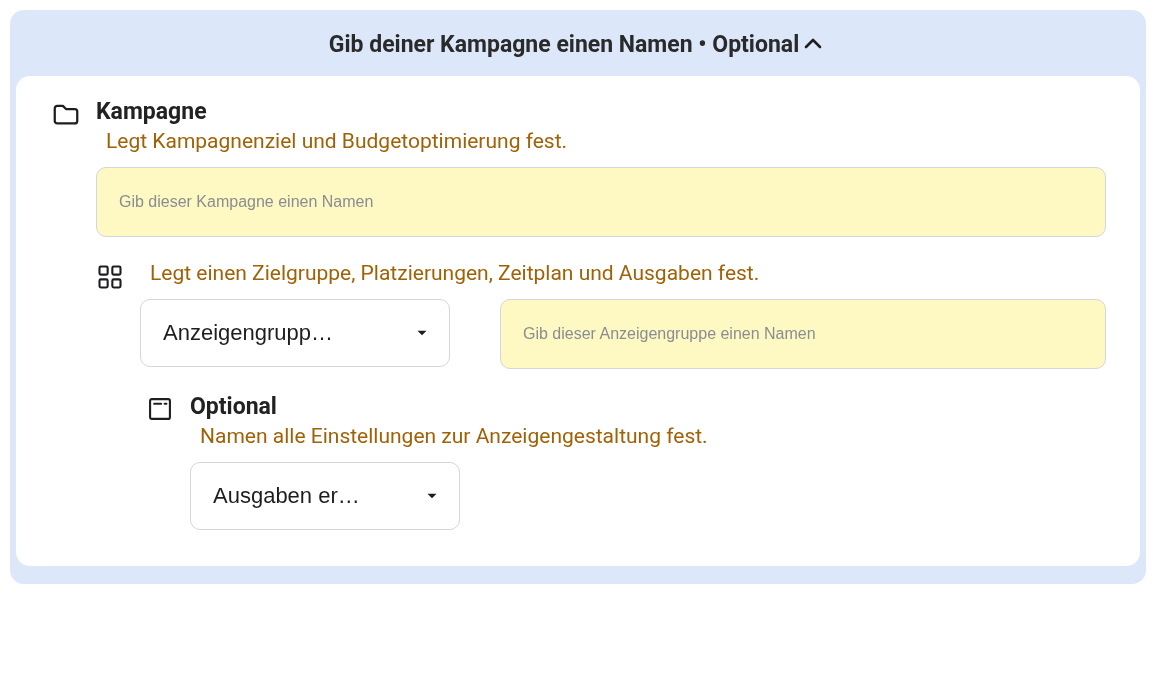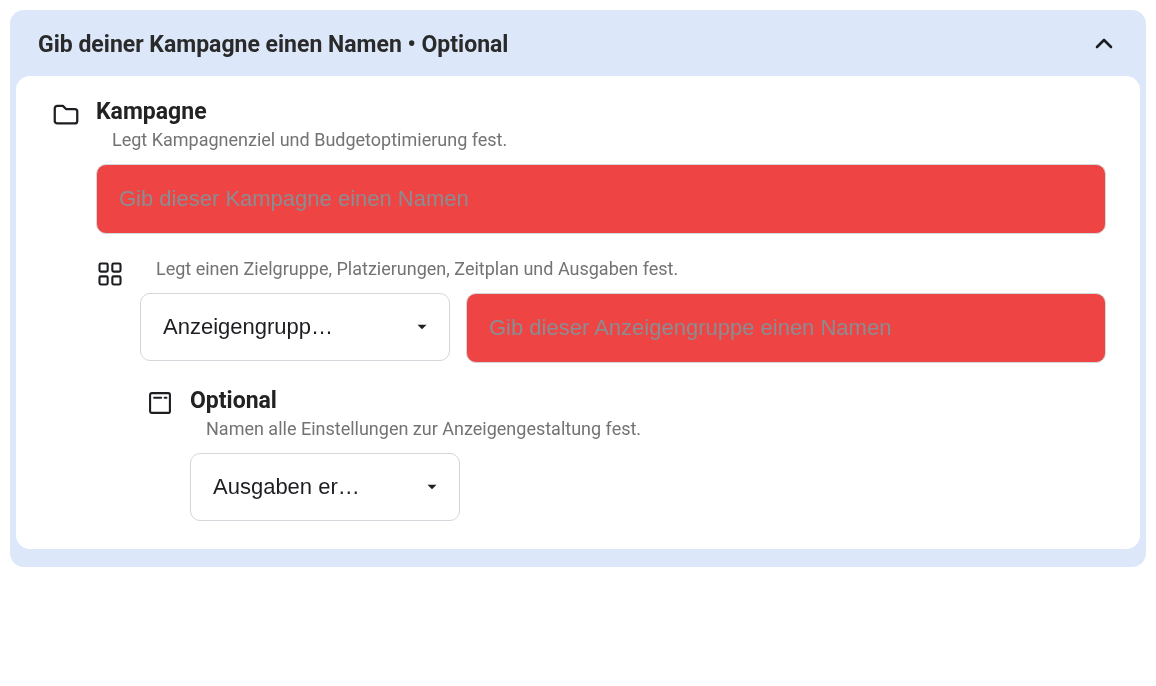--- a/index.html
+++ b/index.html
@@ -13,38 +13,38 @@
   }
   .panel {
     background: #dce8fa;
     border-radius: 14px;
     padding-bottom: 18px;
     width: 1136px;
   }
   .panel-header {
     display: flex;
     align-items: center;
-    justify-content: space-between;
+    justify-content: center;
     padding: 20px 28px 18px 28px;
   }
   .panel-title {
     font-size: 23px;
     font-weight: 700;
     color: #2a2a2a;
   }
   .chevron {
     width: 28px; height: 28px;
     display: flex; align-items: center; justify-content: center;
     cursor: pointer;
   }
   .card {
     background: #fff;
     margin: 0 6px;
     border-radius: 14px;
-    padding: 22px 34px 28px 34px;
+    padding: 22px 34px 36px 34px;
   }
 
   .row {
     display: flex;
     align-items: flex-start;
     gap: 14px;
   }
   .icon {
     width: 32px; height: 32px;
     flex: 0 0 32px;
@@ -52,34 +52,34 @@
     margin-top: 0px;
   }
 
   .h {
     font-size: 23px;
     font-weight: 700;
     color: #222;
     margin: 0 0 4px 0;
   }
   .sub {
-    font-size: 18px;
-    color: #737373;
-    margin: 0 0 14px 16px;
+    font-size: 21px;
+    color: #a16207;
+    margin: 0 0 14px 10px;
   }
 
   .input {
     width: 100%;
     height: 70px;
     border: 1px solid #d3d6da;
     border-radius: 10px;
-    font-size: 22px;
+    font-size: 16px;
     padding: 0 22px;
     color: #1c1e21;
-    background: #ef4444;
+    background: #fef9c3;
   }
   .input::placeholder { color: #8a8d91; }
 
   .select-btn {
     height: 68px;
     border: 1px solid #d3d6da;
     border-radius: 10px;
     padding: 0 18px 0 22px;
     display: inline-flex;
     align-items: center;
@@ -92,21 +92,21 @@
     gap: 20px;
   }
   .select-btn .label { overflow: hidden; text-overflow: ellipsis; max-width: 210px; }
 
   .level-1 { margin-left: 0; }
   .level-2 { margin-left: 44px; margin-top: 24px; }
   .level-3 { margin-left: 94px; margin-top: 24px; }
 
   .flexrow { display: flex; gap: 16px; align-items: stretch; }
   .w-select { flex: 0 0 310px; }
-  .w-input  { flex: 1 1 auto; }
+  .w-input  { flex: 1 1 auto; margin-left: 34px; }
 
   
   svg { display: block; }
 </style>
 </head>
 <body>
 
 <div class="panel">
   <div class="panel-header">
     <div class="panel-title">Gib deiner Kampagne einen Namen • Optional</div>

